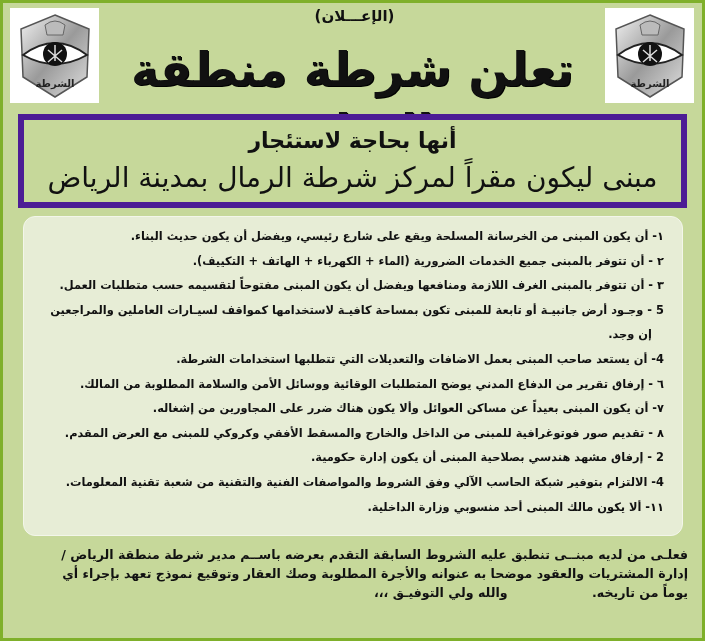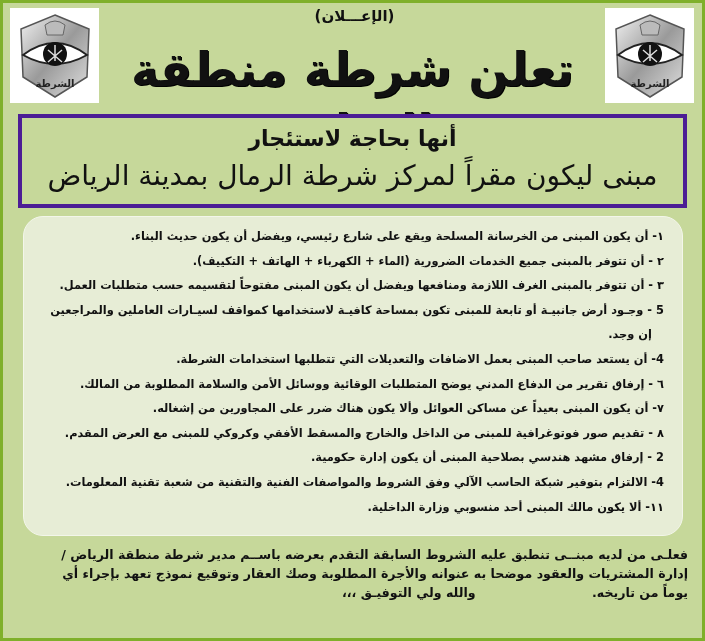--- a/index.html
+++ b/index.html
@@ -26,43 +26,43 @@
     position: absolute; left: 104px; right: 100px; top: 4px; text-align: center;
     font-weight: bold; font-size: 15px; letter-spacing: 1px;
   }
   .header-title {
     position: absolute; left: 100px; right: 100px; top: 36px; text-align: center;
     font-weight: bold; font-size: 47px; line-height: 62px;
     text-shadow: 1px 1px 0 #000;
   }
   .subbox {
     position: absolute; left: 15px; right: 15px; top: 111px; height: 94px;
-    border: 4px solid #4c1d95; box-sizing: border-box; background: #c6d89a;
+    border: 6px solid #4c1d95; box-sizing: border-box; background: #c6d89a;
     text-align: center;
   }
   .sub1 { font-weight: bold; font-size: 22px; margin-top: 6px; line-height: 30px; }
   .sub2 { font-weight: normal; font-size: 28px; line-height: 40px; margin-top: 2px; }
   .listbox {
     position: absolute; left: 20px; right: 19px; top: 213px; height: 320px;
-    background: #e7edd6; border-radius: 20px;
+    background: #e7edd6; border-radius: 12px;
     border: 1px solid #f3f6ea;
     box-sizing: border-box; padding: 7px 18px 0 10px;
   }
   .item {
     font-weight: bold; font-size: 11.4px; line-height: 24.6px; white-space: nowrap;
     overflow: hidden;
   }
   .item.cont { padding-right: 12px; }
   .footer {
     position: absolute; left: 2px; right: 14px; top: 542px;
     font-weight: bold; font-size: 12.6px; line-height: 19px;
     text-align: justify; text-align-last: right;
   }
   .footer .line { white-space: nowrap; overflow: hidden; }
-  .footer .signoff { display: inline-block; margin-right: 112px; }
+  .footer .signoff { display: inline-block; margin-right: 80px; }
 </style>
 </head>
 <body>
 
 <div class="frame">
 
   <div class="emblem right">
     <svg width="80" height="90" viewBox="0 0 80 90">
       <defs>
         <linearGradient id="g1" x1="0" y1="0" x2="1" y2="1">

